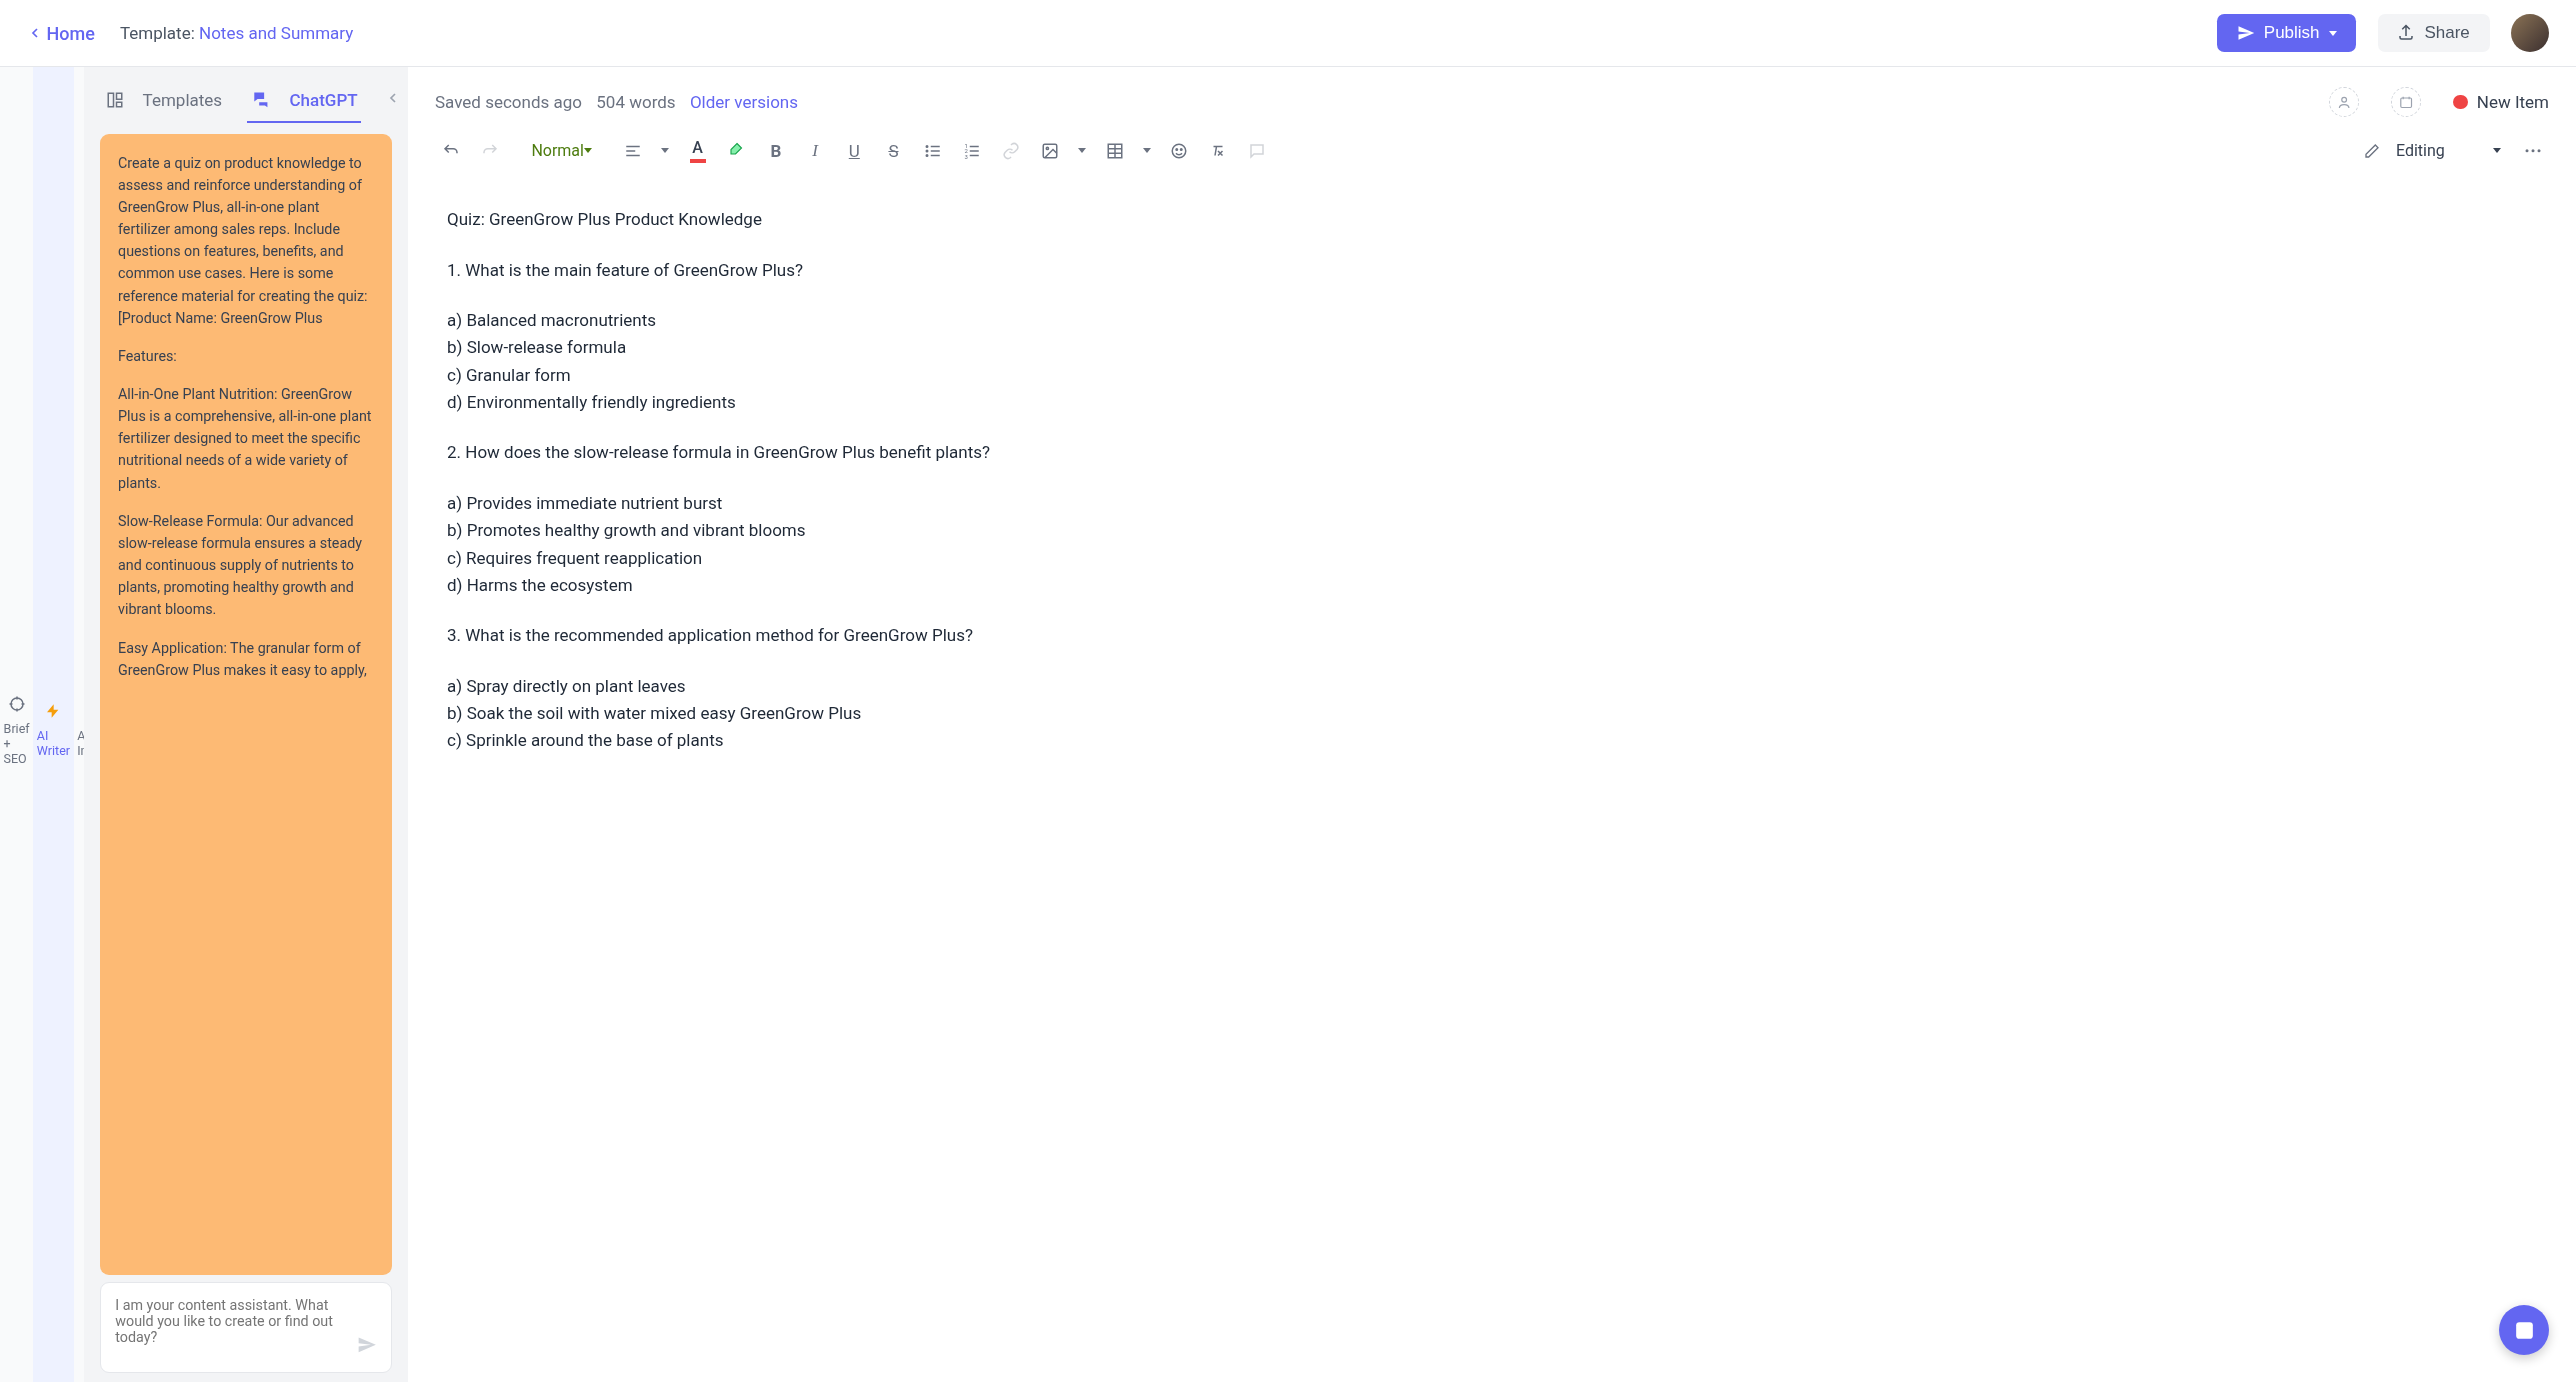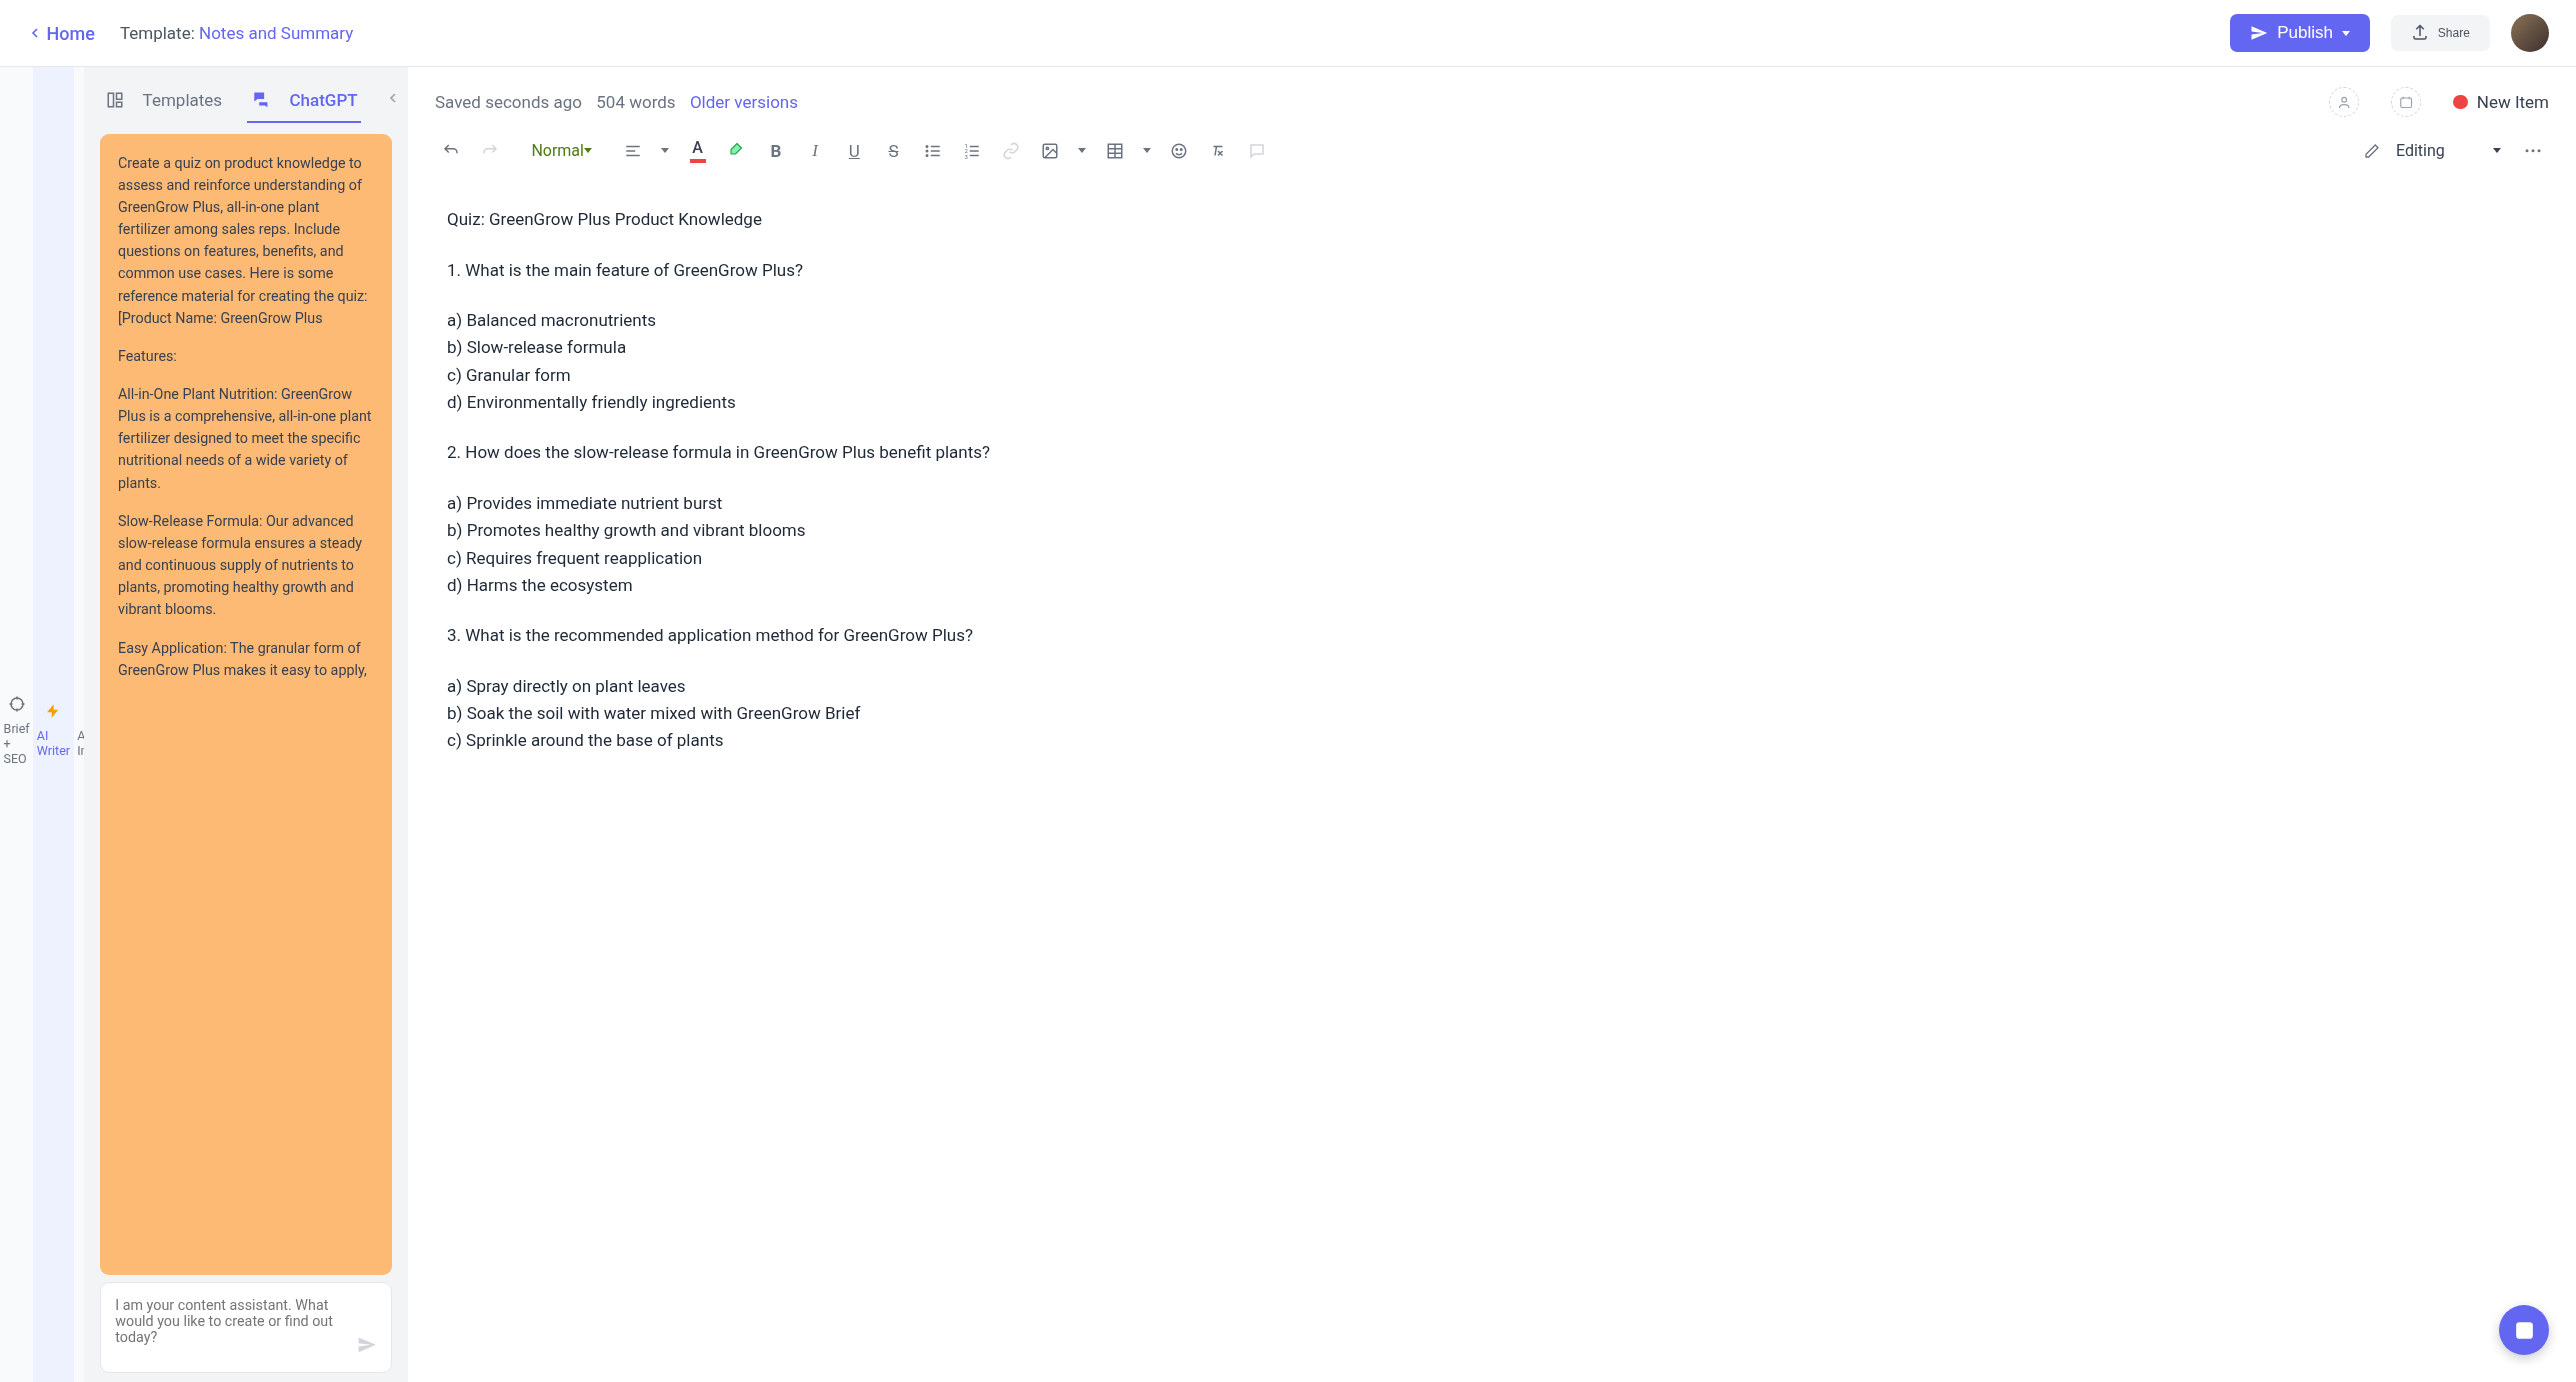--- a/index.html
+++ b/index.html
@@ -3,21 +3,21 @@
 <meta charset="utf-8">
 <style>
 * { margin: 0; padding: 0; box-sizing: border-box; }
 body { font-family: -apple-system, BlinkMacSystemFont, 'Segoe UI', Roboto, sans-serif; background: #fff; width: 2576px; height: 1383px; overflow: hidden; transform-origin: top left; }
 .header { height: 67px; display: flex; align-items: center; padding: 0 27px; border-bottom: 0.9px solid #e5e7eb; }
 .home-link { display: flex; align-items: center; color: #6366f1; font-size: 18px; font-weight: 500; gap: 3.6px; }
 .template-label { margin-left: 25px; font-size: 17px; color: #4b5563; }
 .template-link { color: #6366f1; }
 .header-right { margin-left: auto; display: flex; align-items: center; gap: 21.5px; }
 .publish-btn { background: #6366f1; color: #fff; border: none; border-radius: 7.2px; padding: 9px 19.7px; font-size: 17px; font-weight: 500; display: flex; align-items: center; gap: 9px; }
-.share-btn { background: #f3f4f6; color: #4b5563; border: none; border-radius: 7.2px; padding: 9px 19.7px; font-size: 12px; font-weight: 500; display: flex; align-items: center; gap: 9px; }
+.share-btn { background: #f3f4f6; color: #4b5563; border: none; border-radius: 7.2px; padding: 9px 19.7px; font-size: 17px; font-weight: 500; display: flex; align-items: center; gap: 9px; }
 .avatar { width: 38px; height: 38px; border-radius: 50%; background: linear-gradient(135deg, #8b7355, #3b2f2f); }
 .main { display: flex; height: calc(100% - 57px); }
 .sidebar { width: 84px; background: #f9fafb; display: flex; flex-direction: row; }
 .sidebar-item { display: flex; flex-direction: column; align-items: center; justify-content: center; padding: 16px 3.6px; gap: 7.2px; font-size: 12.5px; color: #6b7280; cursor: pointer; }
 .sidebar-item.active { background: #eef2ff; color: #6366f1; }
 .sidebar-icon { width: 19.7px; height: 19.7px; display: flex; align-items: center; justify-content: center; }
 .panel { width: 324px; background: #f3f4f6; display: flex; flex-direction: column; position: relative; }
 .panel-tabs { display: flex; padding: 12.5px 18px 0; gap: 21.5px; }
 .tab { display: flex; align-items: center; gap: 19px; padding: 10.7px 3.6px; font-size: 17px; color: #6b7280; border-bottom: 2.7px solid transparent; cursor: pointer; }
 .tab.active { color: #6366f1; border-bottom-color: #6366f1; font-weight: 500; }
@@ -337,21 +337,21 @@
       <p>2. How does the slow-release formula in GreenGrow Plus benefit plants?</p>
       <div class="answers">
         <div>a) Provides immediate nutrient burst</div>
         <div>b) Promotes healthy growth and vibrant blooms</div>
         <div>c) Requires frequent reapplication</div>
         <div>d) Harms the ecosystem</div>
       </div>
       <p>3. What is the recommended application method for GreenGrow Plus?</p>
       <div class="answers">
         <div>a) Spray directly on plant leaves</div>
-        <div>b) Soak the soil with water mixed with GreenGrow Brief</div>
+        <div>b) Soak the soil with water mixed easy GreenGrow Plus</div>
         <div>c) Sprinkle around the base of plants</div>
       </div>
     </div>
   </div>
 </div>
 
 <div class="fab">
   <svg width="25" height="25" viewBox="0 0 24 24" fill="currentColor">
       <rect x="4" y="4" width="16" height="16" rx="3"></rect>
     </svg>

